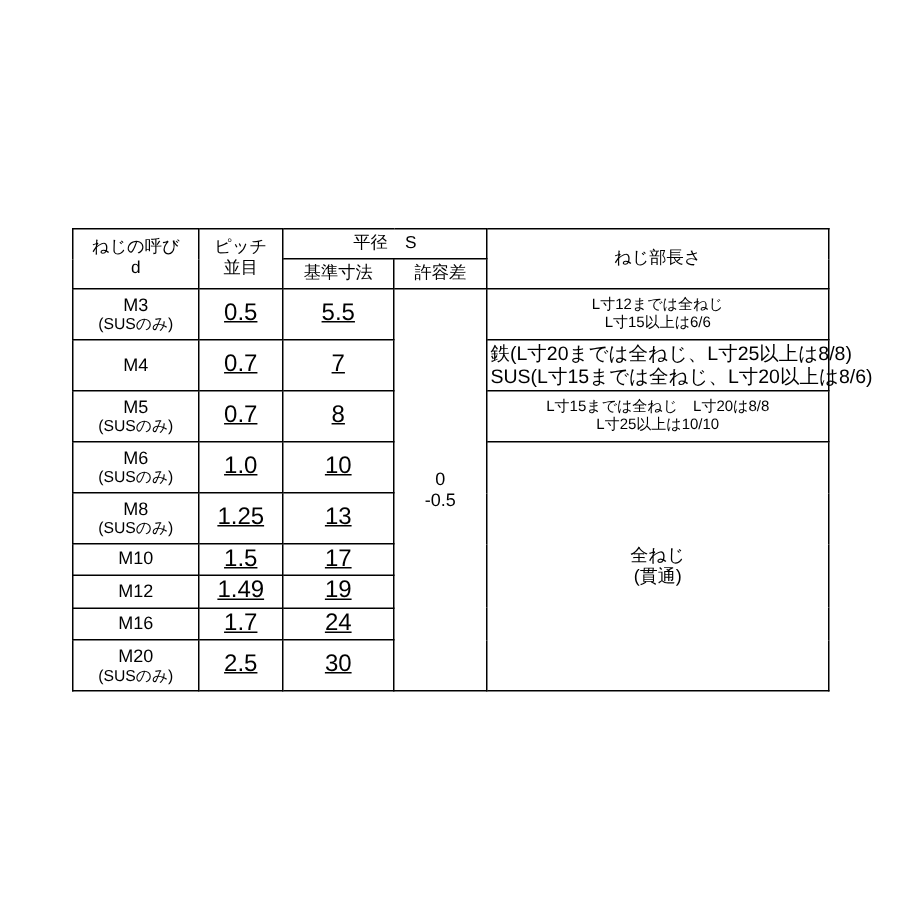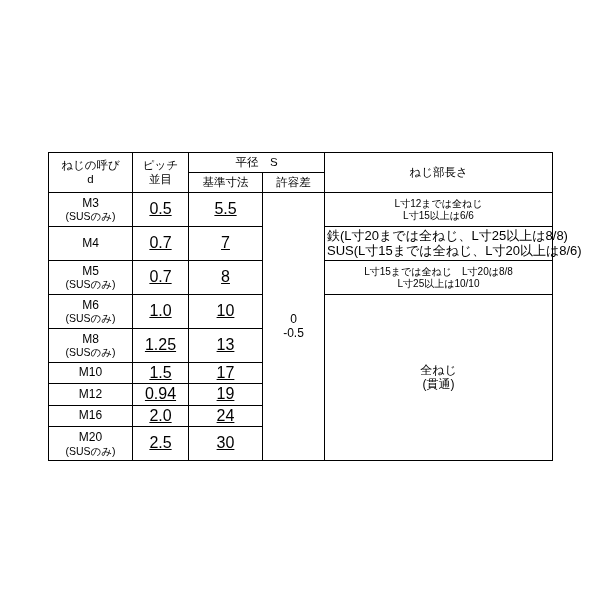--- a/index.html
+++ b/index.html
@@ -158,29 +158,29 @@
           <span>M10</span>
         </td>
         <td class="num-cell">1.5</td>
         <td class="num-cell">17</td>
       </tr>
 
       <tr class="r-short">
         <td class="size-cell">
           <span>M12</span>
         </td>
-        <td class="num-cell">0.94</td>
+        <td class="num-cell">1.49</td>
         <td class="num-cell">19</td>
       </tr>
 
       <tr class="r-short">
         <td class="size-cell">
           <span>M16</span>
         </td>
-        <td class="num-cell">2.0</td>
+        <td class="num-cell">1.7</td>
         <td class="num-cell">24</td>
       </tr>
 
       <tr class="r-tall">
         <td class="size-cell">
           <span>M20</span>
           <span class="sub">(SUSのみ)</span>
         </td>
         <td class="num-cell">2.5</td>
         <td class="num-cell">30</td>

